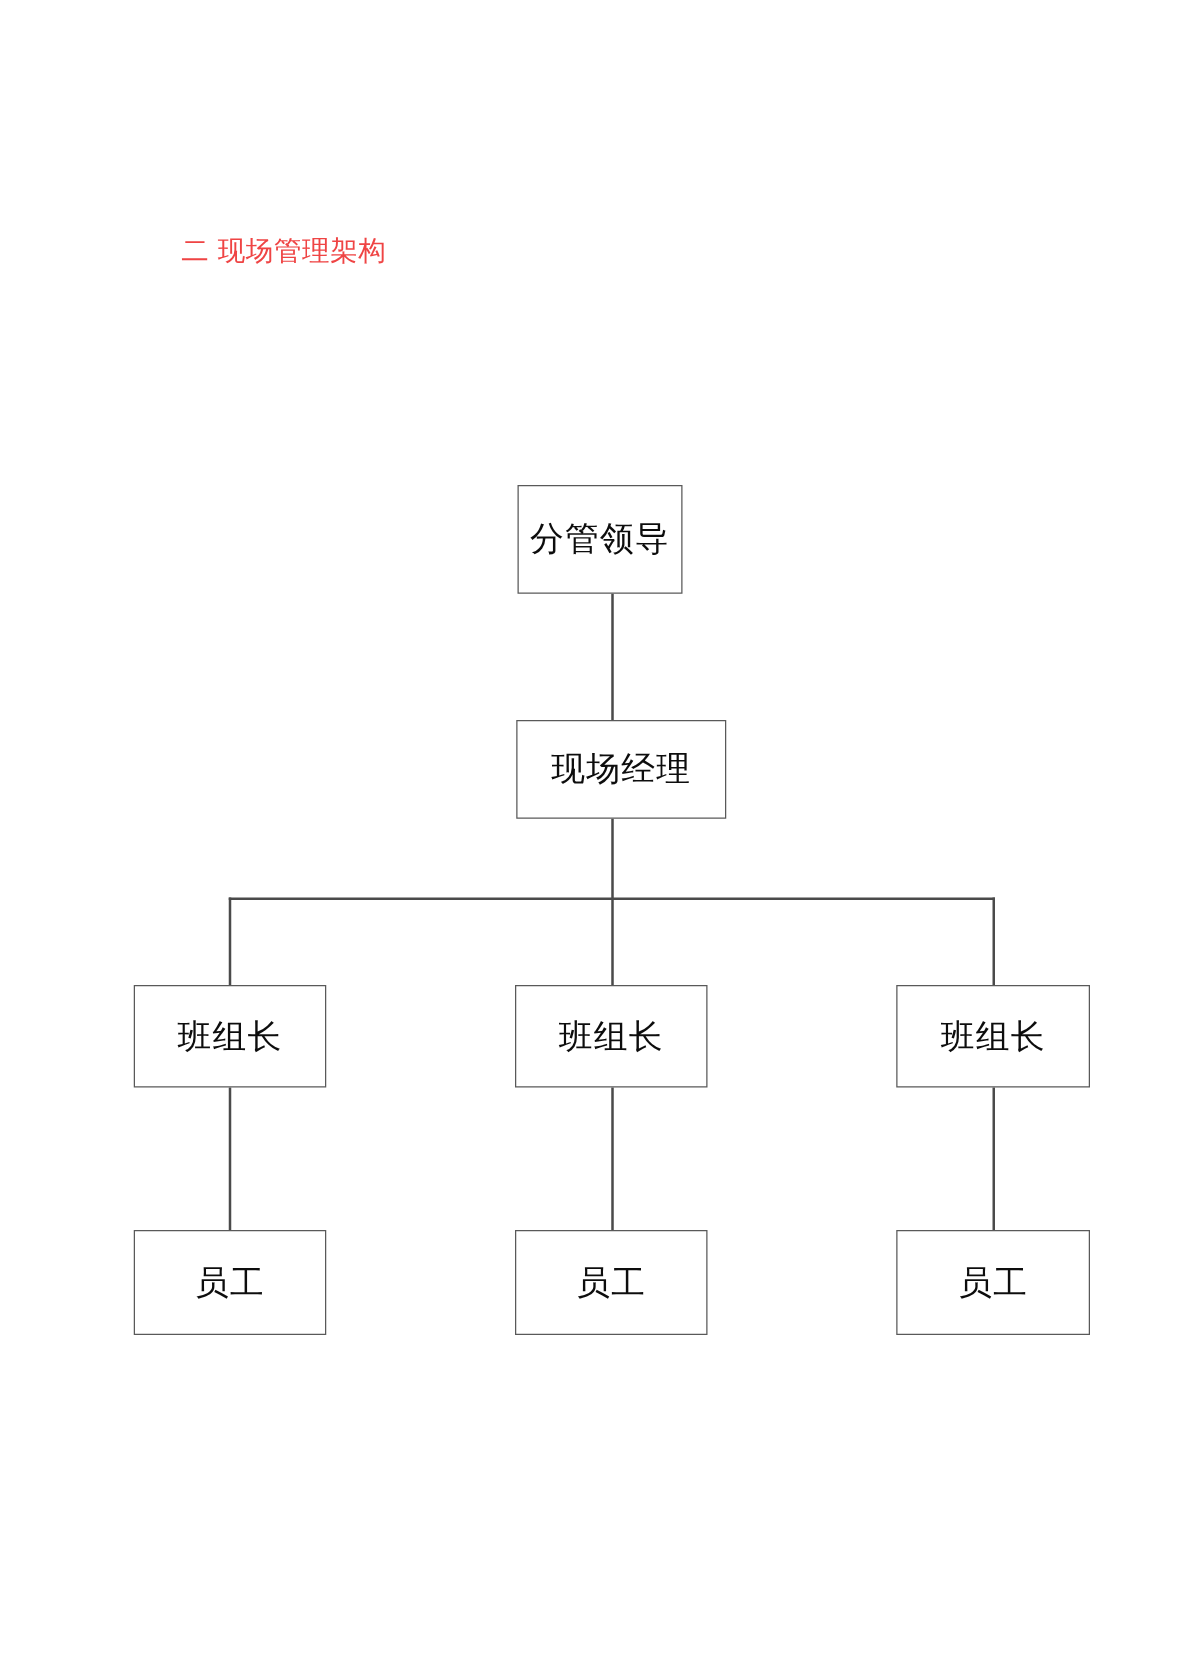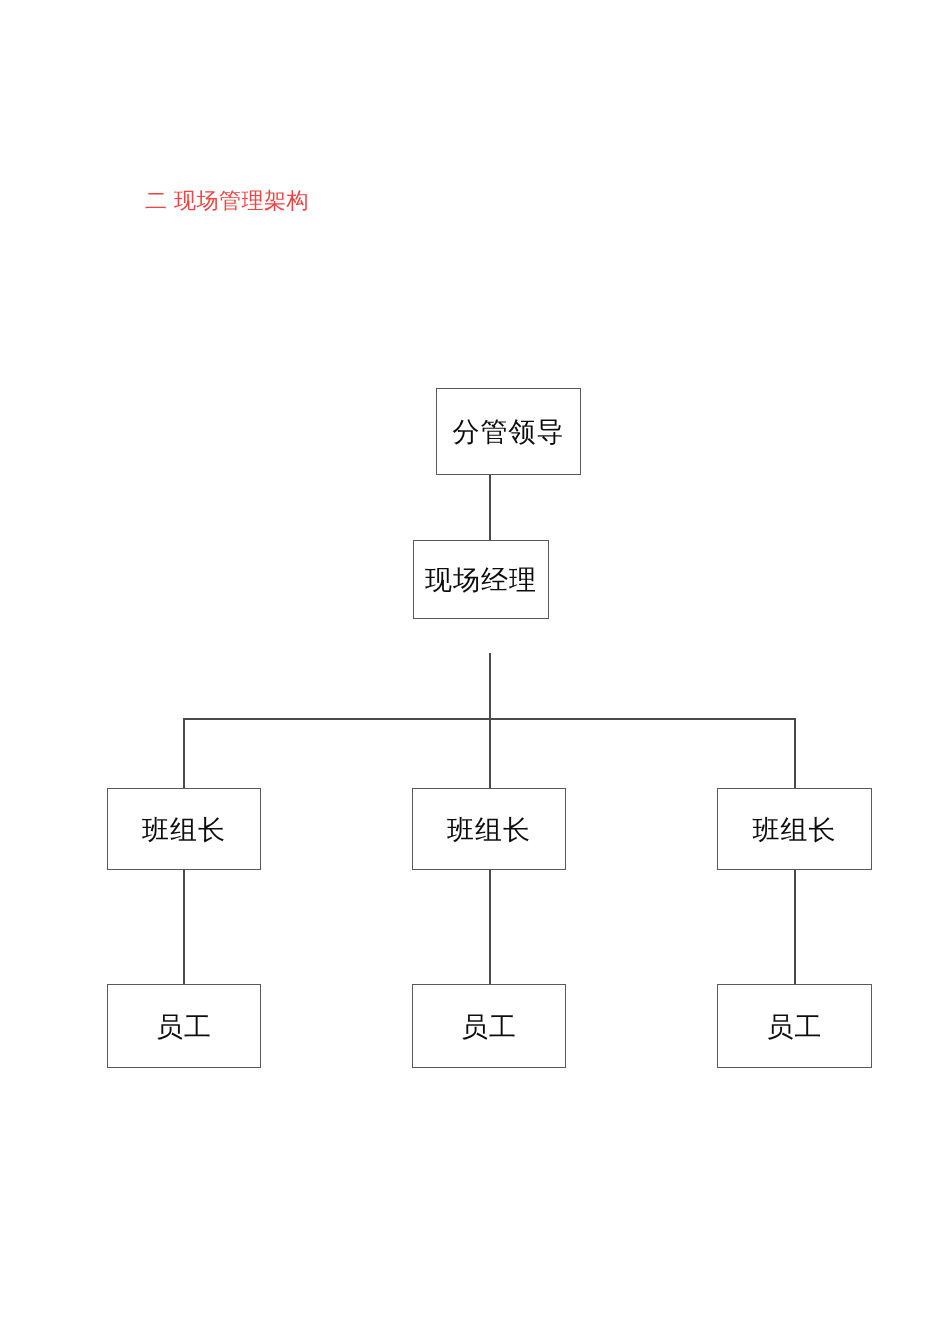--- a/index.html
+++ b/index.html
@@ -86,25 +86,25 @@
     <div class="conn conn-v" style="left:183px; top:718px; height:71px;"></div>
 
     <div class="conn conn-v" style="left:794px; top:718px; height:71px;"></div>
 
     <div class="conn conn-v" style="left:183px; top:868px; height:117px;"></div>
 
     <div class="conn conn-v" style="left:489px; top:868px; height:117px;"></div>
 
     <div class="conn conn-v" style="left:794px; top:868px; height:117px;"></div>
 
-    <div class="node" style="left:436px; top:388px; width:145px; height:87px;text-align:right;">
+    <div class="node" style="left:414px; top:388px; width:132px; height:87px;text-align:right;">
       <span class="node-label">分管领导</span>
     </div>
 
-    <div class="node" style="left:413px; top:540px; width:136px; height:79px;">
+    <div class="node" style="left:413px; top:576px; width:168px; height:79px;">
       <span class="node-label">现场经理</span>
     </div>
 
     <div class="node" style="left:107px; top:788px; width:154px; height:82px;">
       <span class="node-label">班组长</span>
     </div>
 
     <div class="node" style="left:412px; top:788px; width:154px; height:82px;">
       <span class="node-label">班组长</span>
     </div>

